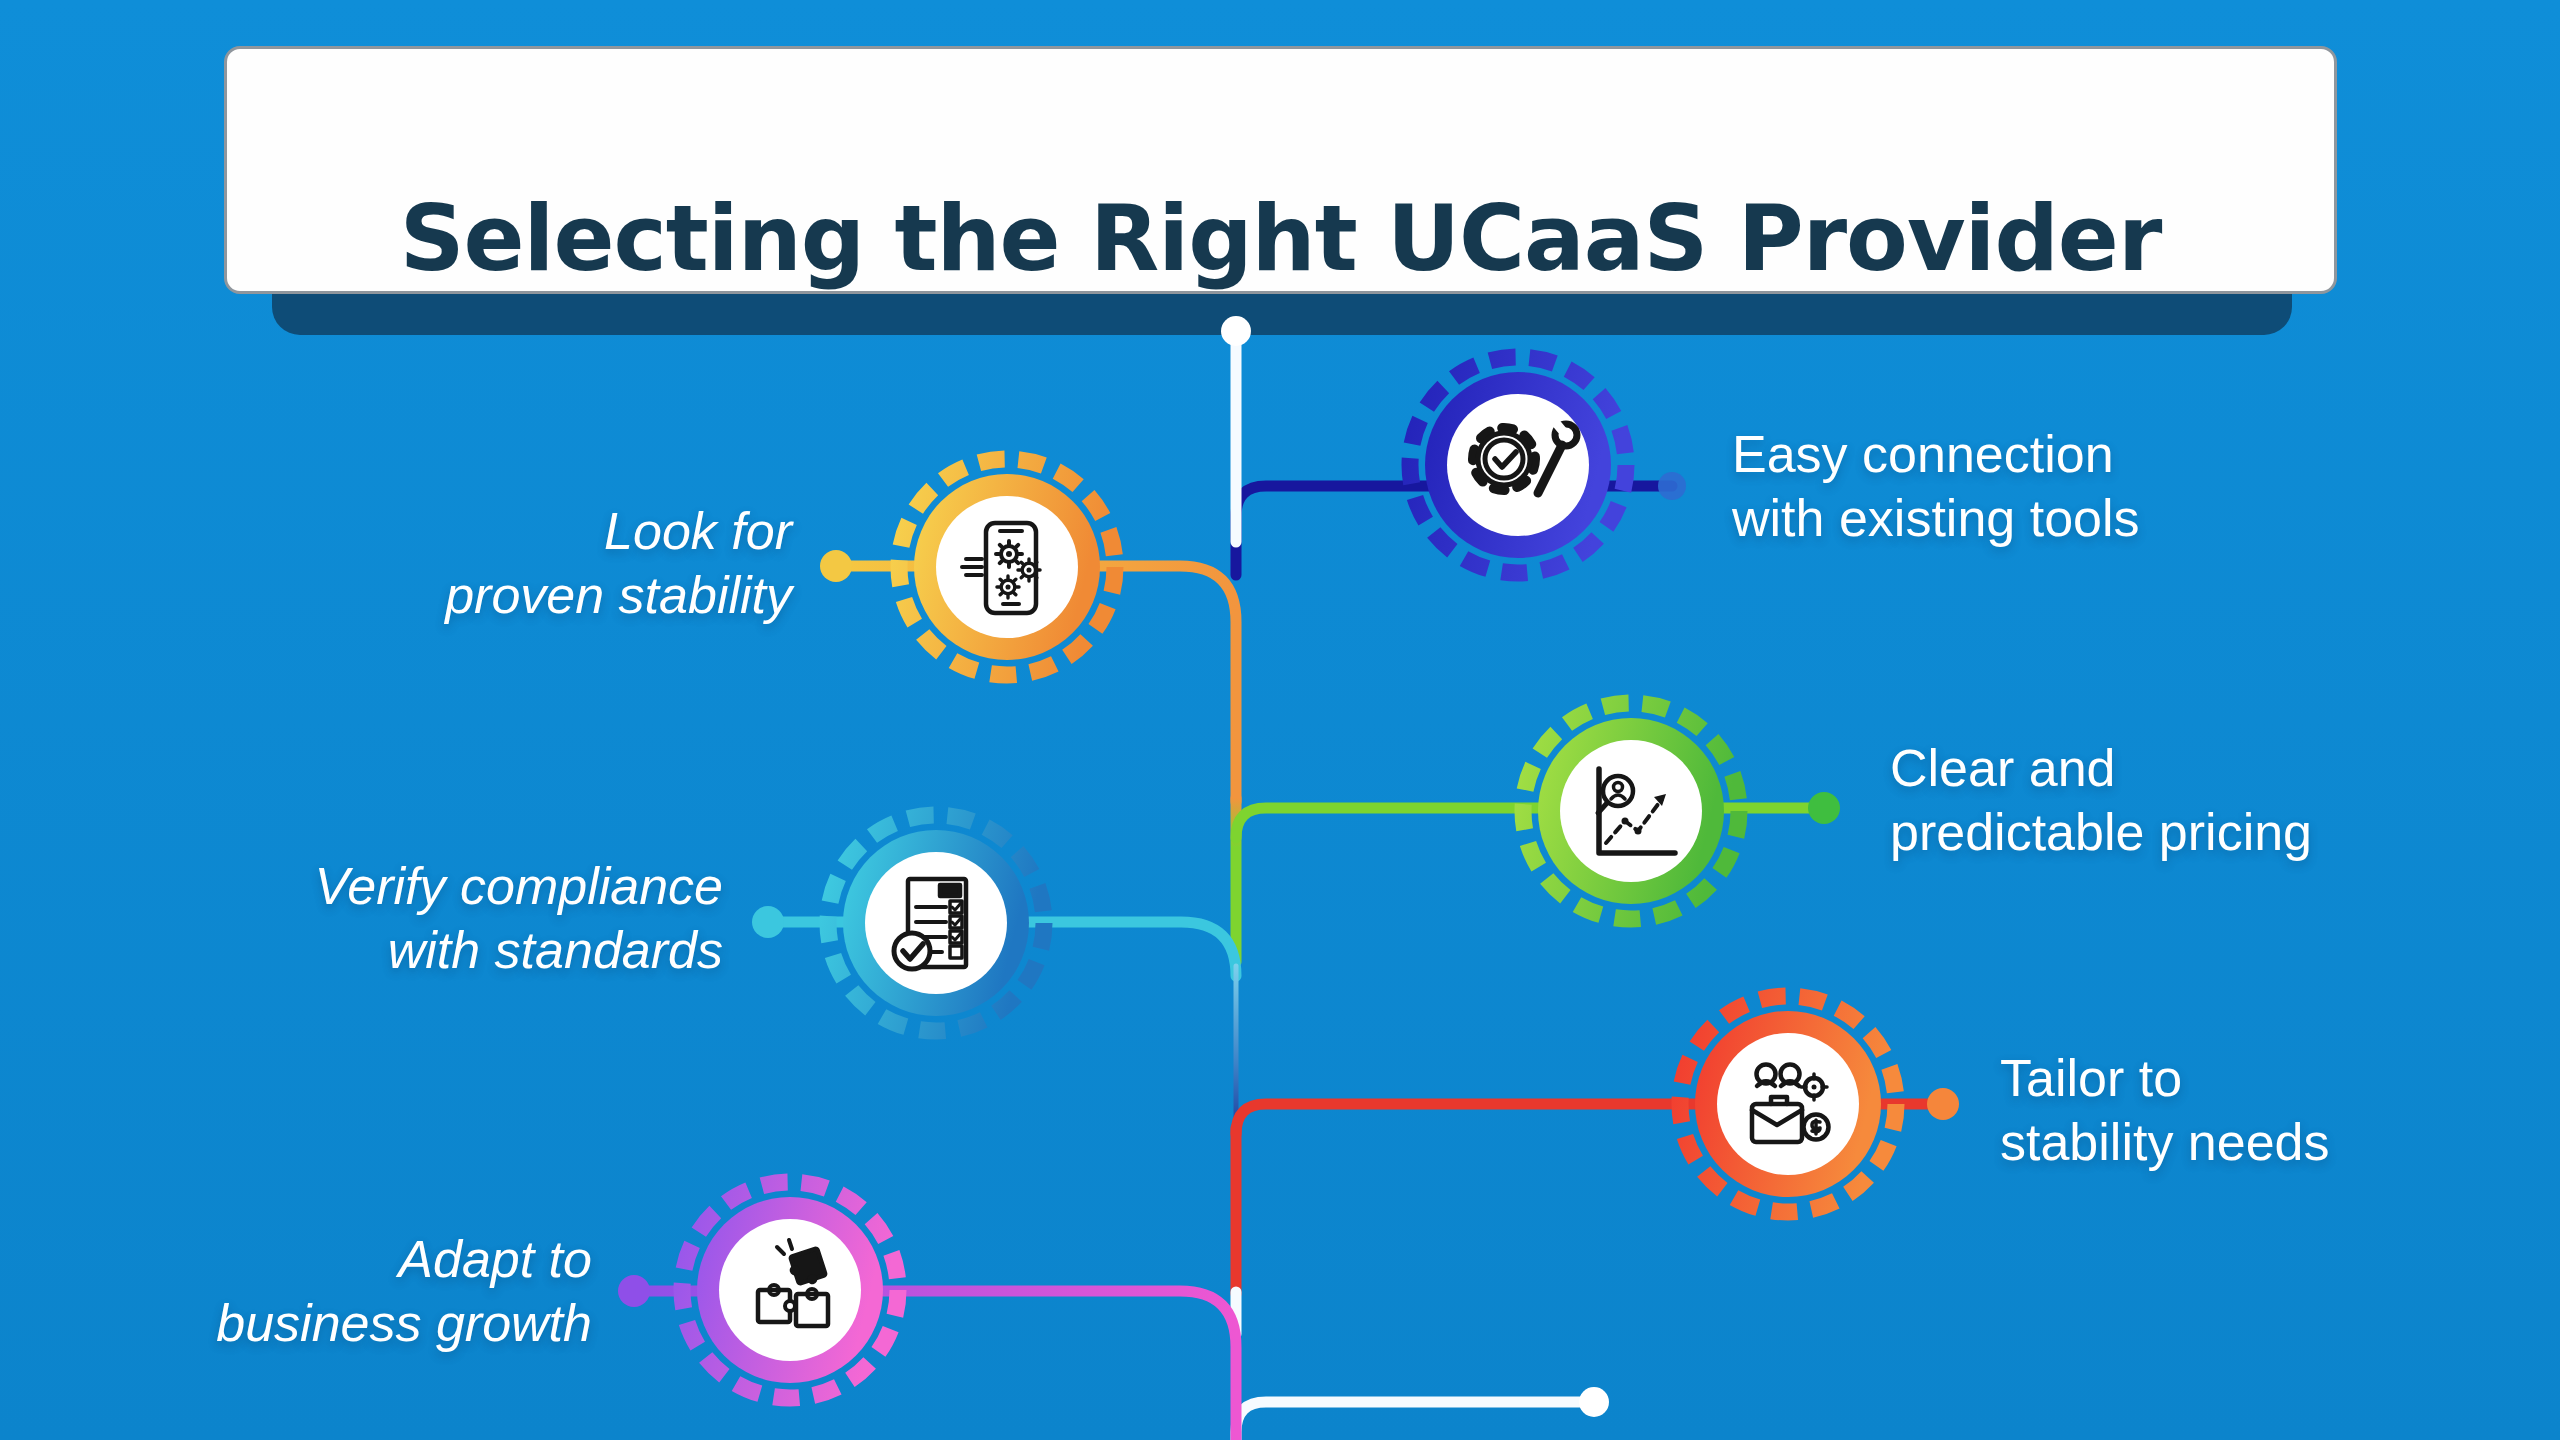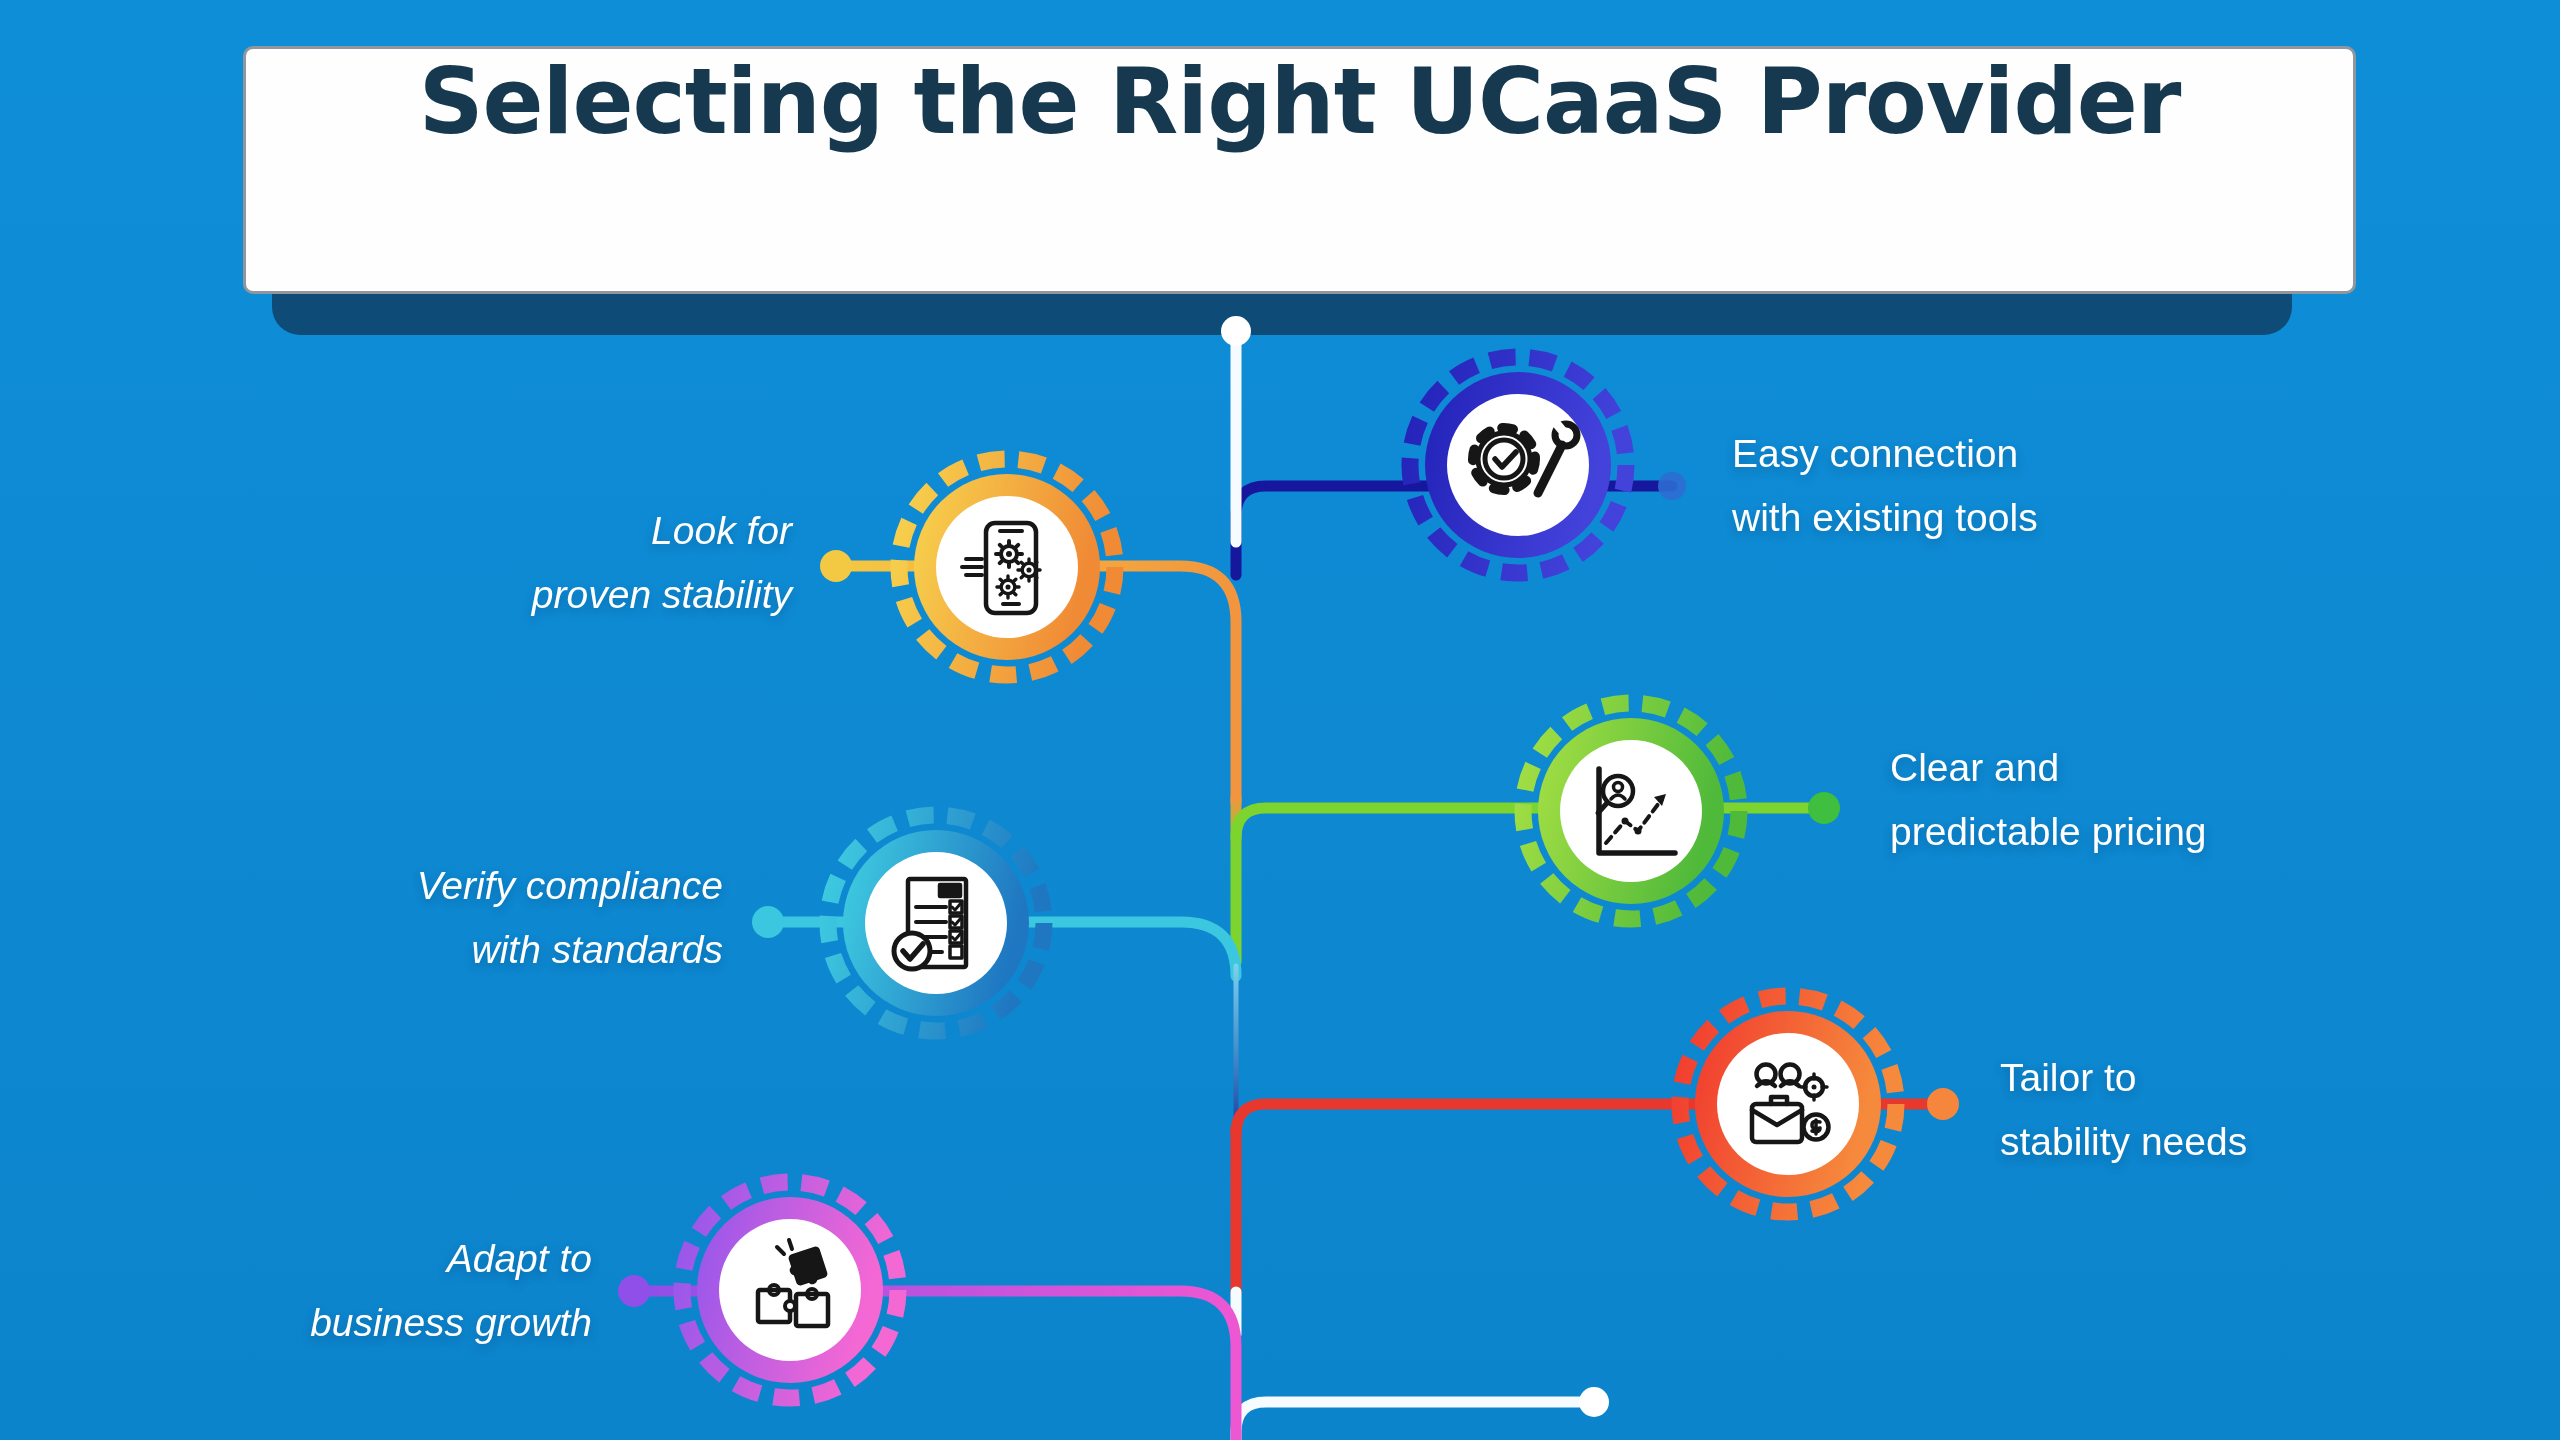--- a/index.html
+++ b/index.html
@@ -7,36 +7,36 @@
     width:2560px;height:1440px;overflow:hidden;
     background:#0E89D3;
     font-family:"Liberation Sans", sans-serif;
   }
   #stage{position:relative;width:2560px;height:1440px;
     background:linear-gradient(180deg,#0F8ED8 0%,#0C84CC 100%);}
 
   
   .banner-shadow{position:absolute;left:272px;top:110px;width:2020px;height:225px;
     background:#0E4C77;border-radius:28px;z-index:0;}
-  .banner{position:absolute;left:243px;top:46px;width:2113px;height:248px;
-    background:#FEFEFE;border:3px solid #8F969D;border-radius:10px;
-    display:flex;align-items:flex-start;justify-content:center;z-index:2;box-sizing:border-box;}
+  .banner{position:absolute;left:224px;top:46px;width:2113px;height:248px;
+    background:#FEFEFE;border:3px solid #8F969D;border-radius:16px;
+    display:flex;align-items:flex-end;justify-content:center;z-index:2;box-sizing:border-box;}
   .banner h1{
     font-family:"DejaVu Sans","Liberation Sans",sans-serif;
     font-weight:800;font-size:90px;color:#16394F;margin:0;white-space:nowrap;
     letter-spacing:-1px;}
 
   
   svg.wires{position:absolute;left:0;top:0;z-index:1;}
 
   
   .node{position:absolute;width:240px;height:240px;z-index:3;}
 
   
-  .label{position:absolute;z-index:3;color:#FFFFFF;font-size:39px;line-height:64px;
+  .label{position:absolute;z-index:3;color:#FFFFFF;font-size:52px;line-height:64px;
     font-weight:500;white-space:pre-line;
     text-shadow:0 4px 10px rgba(0,45,90,.30);}
   .label.left{text-align:right;font-style:italic;}
   .label.right{text-align:left;}
 </style>
 </head>
 <body>
 
 <div id="stage">
 

